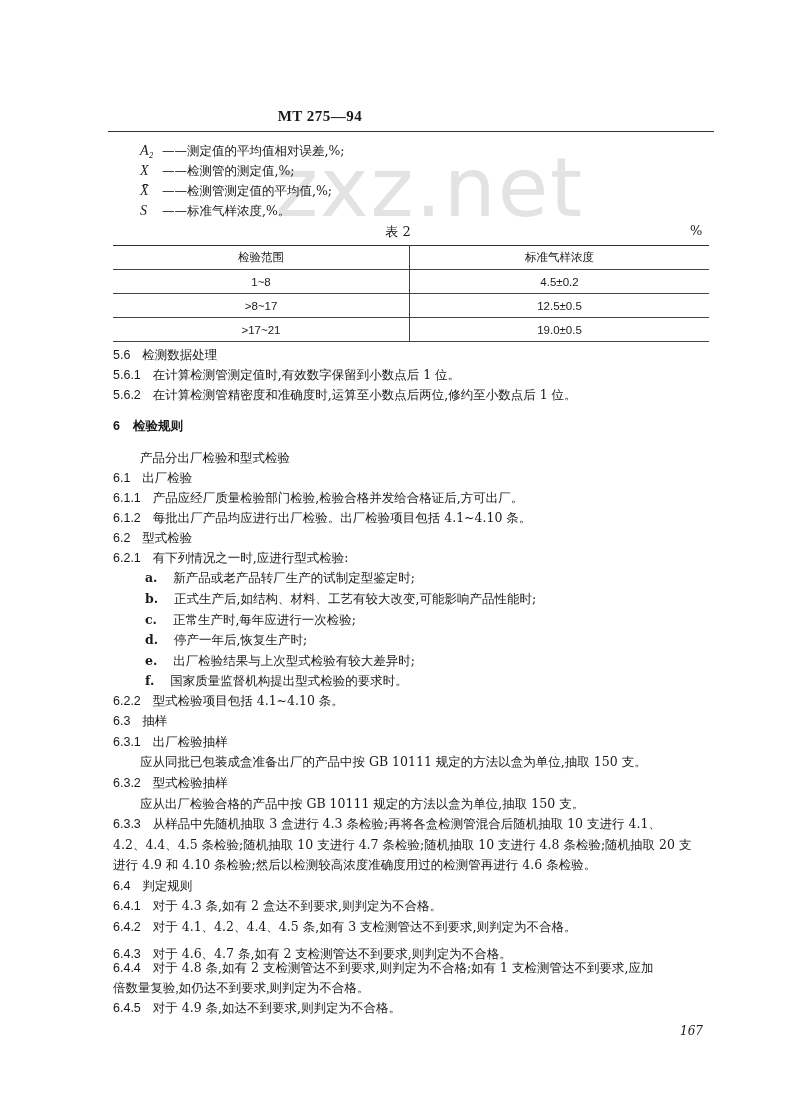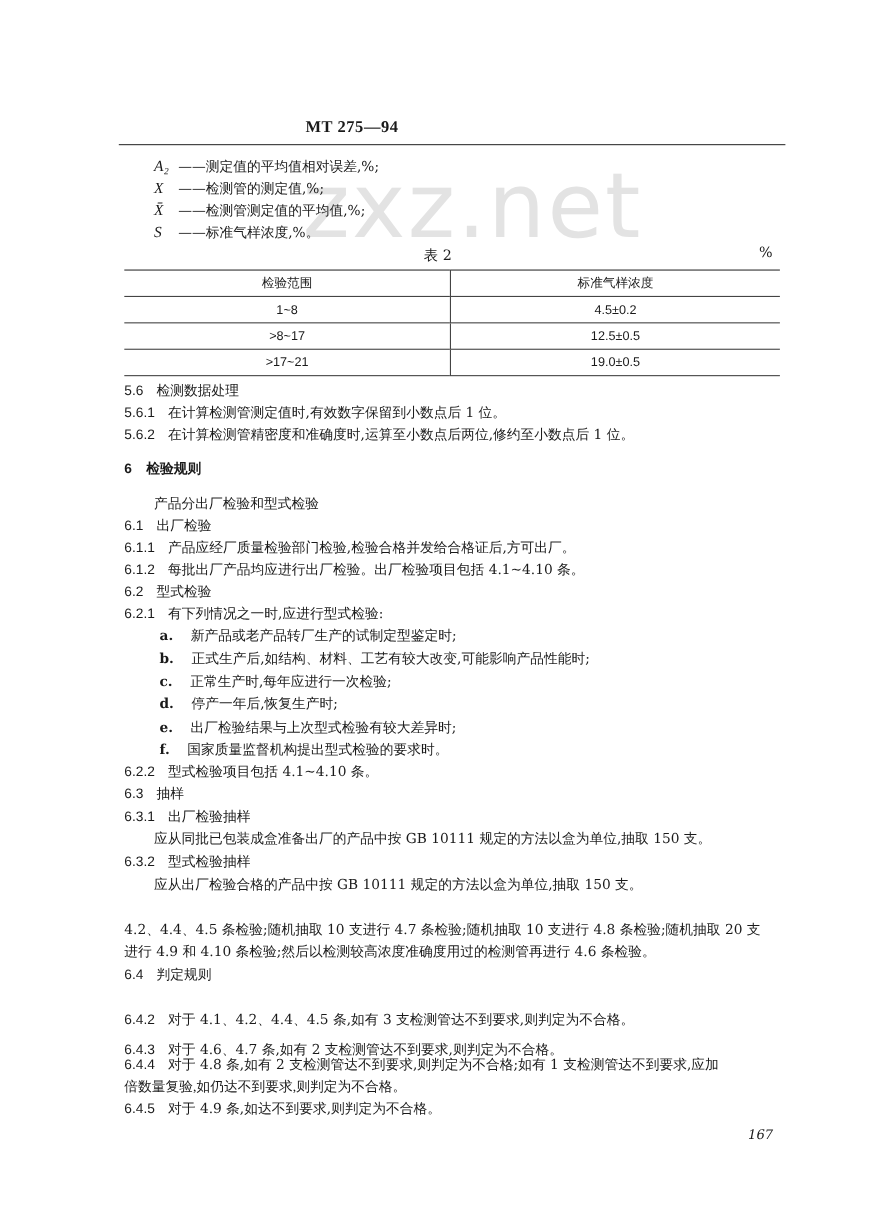--- a/index.html
+++ b/index.html
@@ -95,23 +95,25 @@
   <div class="line" style="top:632px; left:145px;"><span class="bold">d.</span>&nbsp;&nbsp;&nbsp;&nbsp;<span>停产一年后,恢复生产时;</span></div>
   <div class="line" style="top:653px; left:145px;"><span class="bold">e.</span>&nbsp;&nbsp;&nbsp;&nbsp;<span>出厂检验结果与上次型式检验有较大差异时;</span></div>
   <div class="line" style="top:673px; left:145px;"><span class="bold">f.</span>&nbsp;&nbsp;&nbsp;&nbsp;<span>国家质量监督机构提出型式检验的要求时。</span></div>
 
   <div class="line" style="top:693px; left:113px;"><span class="num">6.2.2</span>&nbsp;&nbsp;&nbsp;<span>型式检验项目包括 4.1~4.10 条。</span></div>
   <div class="line" style="top:713px; left:113px;"><span class="num">6.3</span>&nbsp;&nbsp;&nbsp;<span>抽样</span></div>
   <div class="line" style="top:734px; left:113px;"><span class="num">6.3.1</span>&nbsp;&nbsp;&nbsp;<span>出厂检验抽样</span></div>
   <div class="line" style="top:754px; left:140px;"><span>应从同批已包装成盒准备出厂的产品中按 GB 10111 规定的方法以盒为单位,抽取 150 支。</span></div>
   <div class="line" style="top:775px; left:113px;"><span class="num">6.3.2</span>&nbsp;&nbsp;&nbsp;<span>型式检验抽样</span></div>
   <div class="line" style="top:796px; left:140px;text-align:center;"><span>应从出厂检验合格的产品中按 GB 10111 规定的方法以盒为单位,抽取 150 支。</span></div>
+  <div class="line" style="top:816px; left:113px;"><span class="num">6.3.3</span>&nbsp;&nbsp;&nbsp;<span>从样品中先随机抽取 3 盒进行 4.3 条检验;再将各盒检测管混合后随机抽取 10 支进行 4.1、</span></div>
   <div class="line" style="top:837px; left:113px;"><span>4.2、4.4、4.5 条检验;随机抽取 10 支进行 4.7 条检验;随机抽取 10 支进行 4.8 条检验;随机抽取 20 支</span></div>
   <div class="line" style="top:857px; left:113px;"><span>进行 4.9 和 4.10 条检验;然后以检测较高浓度准确度用过的检测管再进行 4.6 条检验。</span></div>
   <div class="line" style="top:878px; left:113px;"><span class="num">6.4</span>&nbsp;&nbsp;&nbsp;<span>判定规则</span></div>
+  <div class="line" style="top:898px; left:113px;"><span class="num">6.4.1</span>&nbsp;&nbsp;&nbsp;<span>对于 4.3 条,如有 2 盒达不到要求,则判定为不合格。</span></div>
   <div class="line" style="top:919px; left:113px;"><span class="num">6.4.2</span>&nbsp;&nbsp;&nbsp;<span>对于 4.1、4.2、4.4、4.5 条,如有 3 支检测管达不到要求,则判定为不合格。</span></div>
   <div class="line" style="top:946px; left:113px;"><span class="num">6.4.3</span>&nbsp;&nbsp;&nbsp;<span>对于 4.6、4.7 条,如有 2 支检测管达不到要求,则判定为不合格。</span></div>
   <div class="line" style="top:960px; left:113px;"><span class="num">6.4.4</span>&nbsp;&nbsp;&nbsp;<span>对于 4.8 条,如有 2 支检测管达不到要求,则判定为不合格;如有 1 支检测管达不到要求,应加</span></div>
   <div class="line" style="top:980px; left:113px;font-family:Liberation Serif, serif;"><span>倍数量复验,如仍达不到要求,则判定为不合格。</span></div>
   <div class="line" style="top:1000px; left:113px;"><span class="num">6.4.5</span>&nbsp;&nbsp;&nbsp;<span>对于 4.9 条,如达不到要求,则判定为不合格。</span></div>
 
   <div class="page-num">167</div>
 </div>
 
 </body></html>

